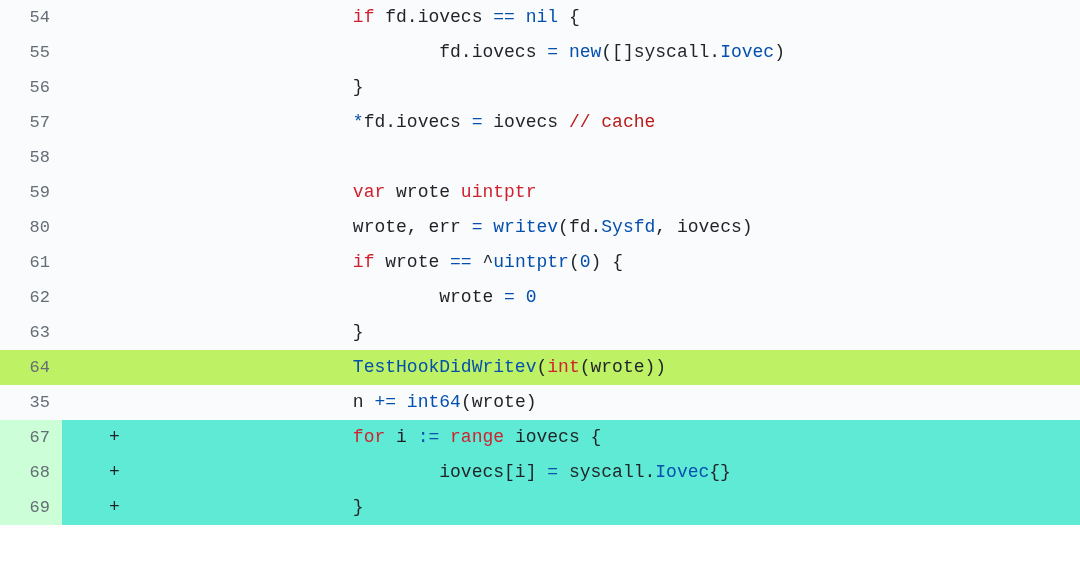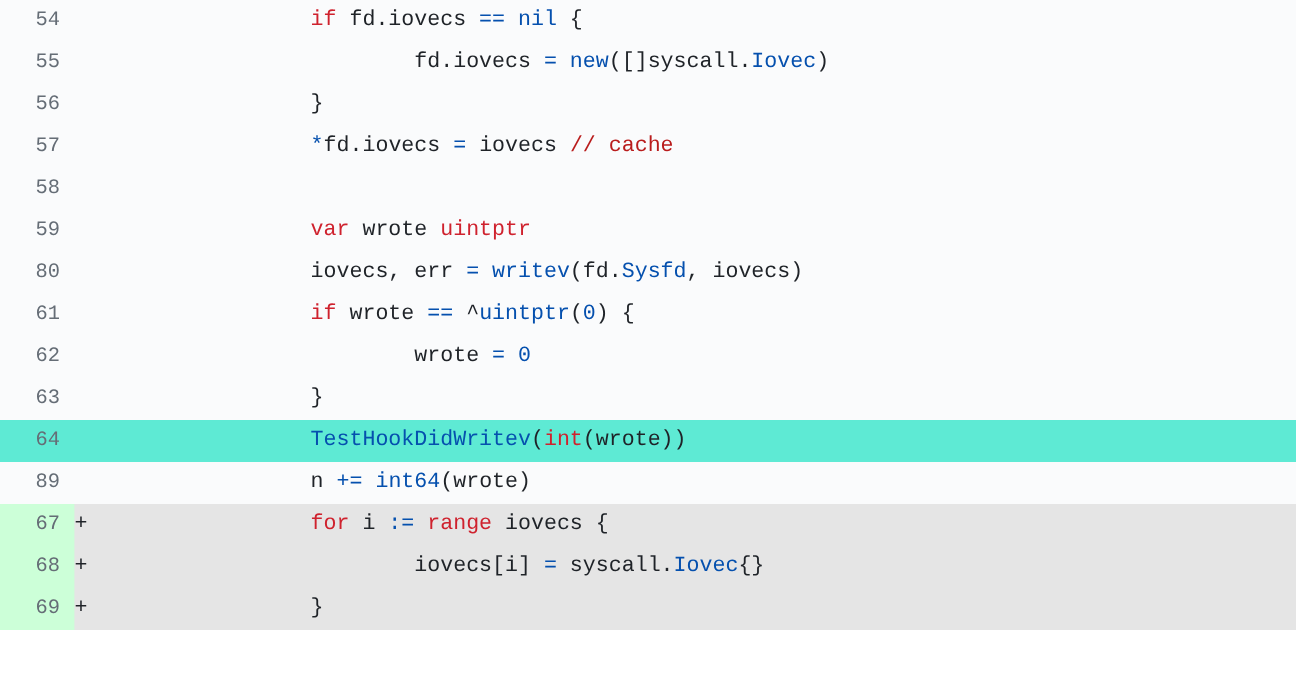--- a/index.html
+++ b/index.html
@@ -15,29 +15,30 @@
       color: #1f2328;
       overflow: hidden;
     }
     .diff-container {
       width: 1080px;
     }
     .code-line {
       display: flex;
       align-items: flex-end;
       min-height: 35px;
+      gap: 47px;
     }
     .code-line.context {
       background: #fafbfc;
     }
     .code-line.context.white {
-      background: #5eead4;
+      background: #bef264;
     }
     .code-line.addition {
-      background: #e5e5e5;
+      background: #5eead4;
     }
     .line-number {
       width: 62px;
       text-align: right;
       padding-right: 12px;
       color: #656d76;
       user-select: none;
       flex-shrink: 0;
       font-size: 17px;
     }
@@ -94,21 +95,21 @@
         <div class="code-content"></div>
       </div>
       <div class="code-line context">
         <div class="line-number">59</div>
         <div class="diff-marker"></div>
         <div class="code-content"><span>                </span><span class="tok-keyword">var</span><span> wrote </span><span class="tok-builtin">uintptr</span></div>
       </div>
       <div class="code-line context">
         <div class="line-number">80</div>
         <div class="diff-marker"></div>
-        <div class="code-content"><span>                iovecs, err </span><span class="tok-operator">=</span><span> </span><span class="tok-blue">writev</span><span>(fd.</span><span class="tok-blue">Sysfd</span><span>, iovecs)</span></div>
+        <div class="code-content"><span>                wrote, err </span><span class="tok-operator">=</span><span> </span><span class="tok-blue">writev</span><span>(fd.</span><span class="tok-blue">Sysfd</span><span>, iovecs)</span></div>
       </div>
       <div class="code-line context">
         <div class="line-number">61</div>
         <div class="diff-marker"></div>
         <div class="code-content"><span>                </span><span class="tok-keyword">if</span><span> wrote </span><span class="tok-operator">==</span><span> ^</span><span class="tok-blue">uintptr</span><span>(</span><span class="tok-number">0</span><span>) {</span></div>
       </div>
       <div class="code-line context">
         <div class="line-number">62</div>
         <div class="diff-marker"></div>
         <div class="code-content"><span>                        wrote </span><span class="tok-operator">=</span><span> </span><span class="tok-number">0</span></div>
@@ -117,21 +118,21 @@
         <div class="line-number">63</div>
         <div class="diff-marker"></div>
         <div class="code-content"><span>                }</span></div>
       </div>
       <div class="code-line context white">
         <div class="line-number">64</div>
         <div class="diff-marker"></div>
         <div class="code-content"><span>                </span><span class="tok-blue">TestHookDidWritev</span><span>(</span><span class="tok-builtin">int</span><span>(wrote))</span></div>
       </div>
       <div class="code-line context">
-        <div class="line-number">89</div>
+        <div class="line-number">35</div>
         <div class="diff-marker"></div>
         <div class="code-content"><span>                n </span><span class="tok-operator">+=</span><span> </span><span class="tok-blue">int64</span><span>(wrote)</span></div>
       </div>
       <div class="code-line addition">
         <div class="line-number addition">67</div>
         <div class="diff-marker">+</div>
         <div class="code-content"><span>                </span><span class="tok-keyword">for</span><span> i </span><span class="tok-operator">:=</span><span> </span><span class="tok-keyword">range</span><span> iovecs {</span></div>
       </div>
       <div class="code-line addition">
         <div class="line-number addition">68</div>

